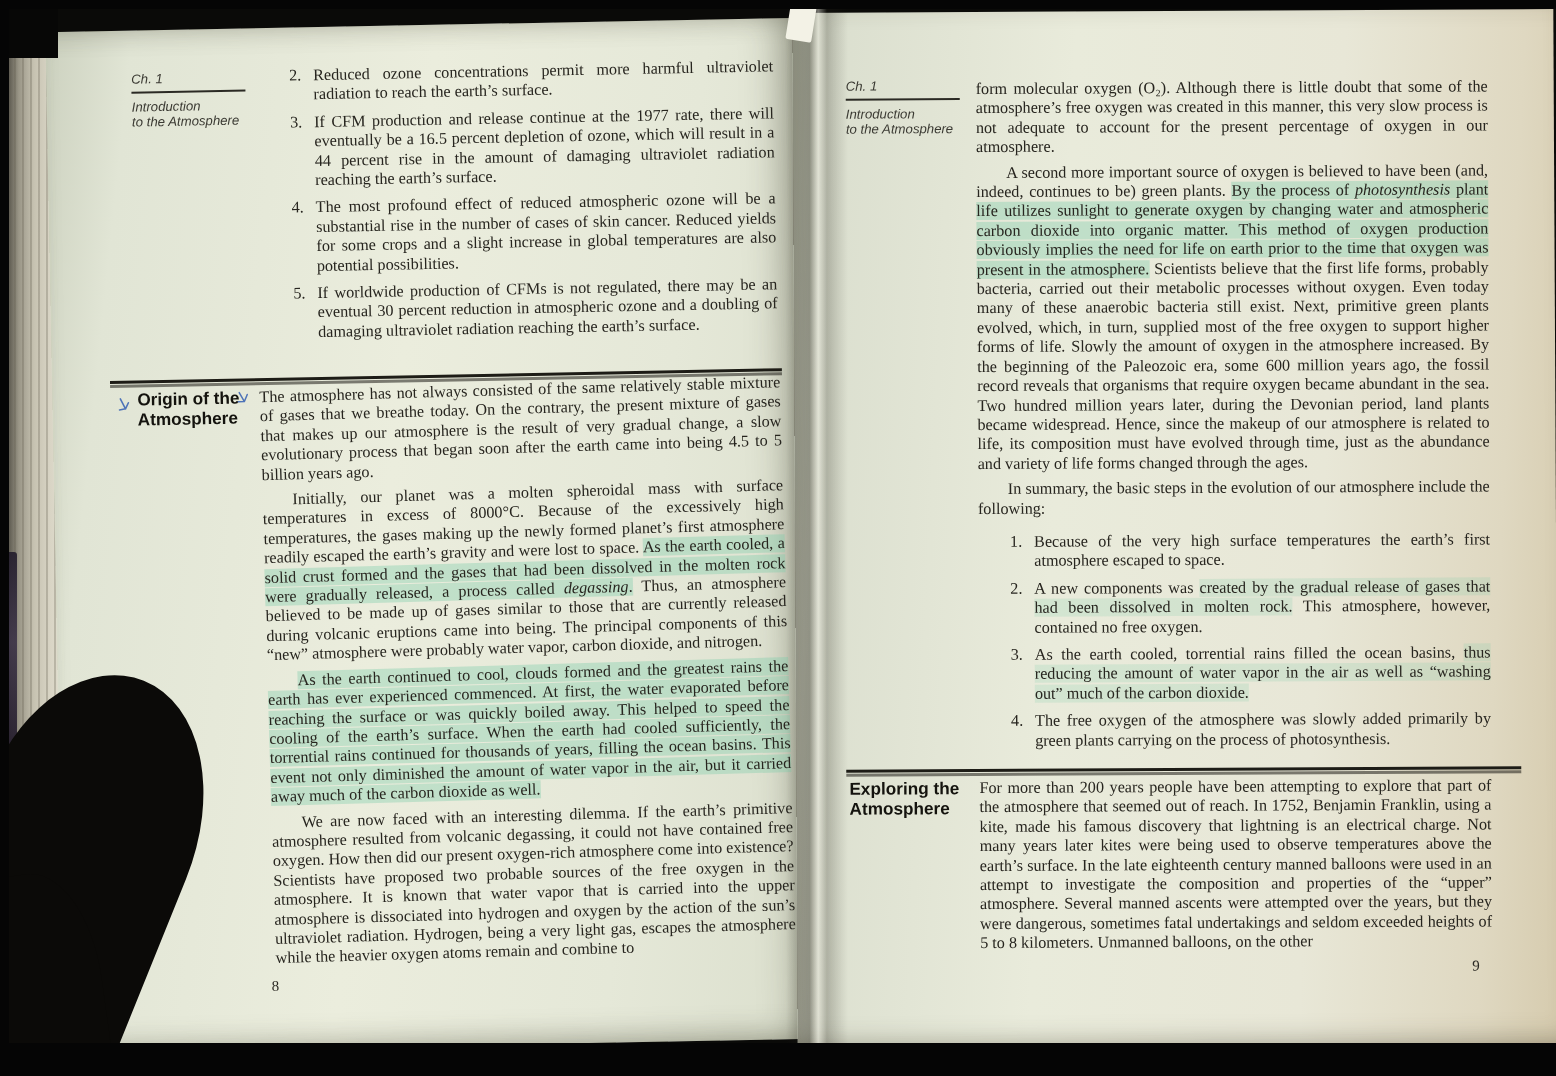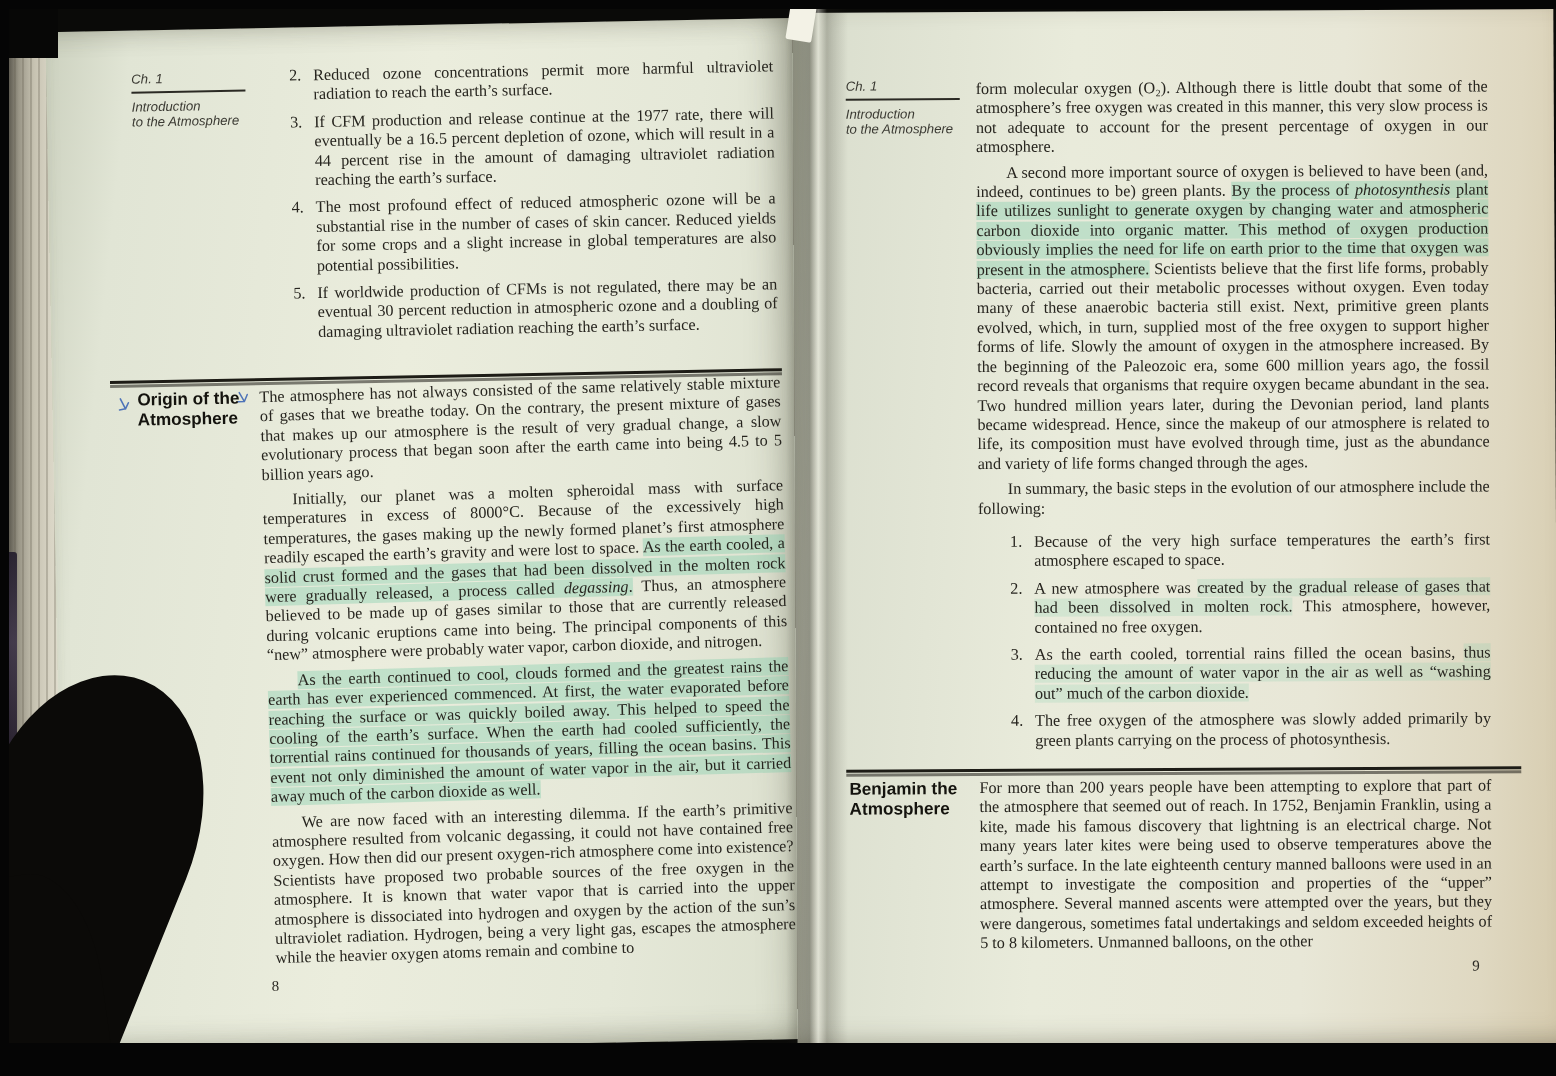--- a/index.html
+++ b/index.html
@@ -154,36 +154,36 @@
           <p class="para"><span>A second more important source of oxygen is believed to have been (and, indeed, continues to be) green plants. </span><span class="hl">By the process of </span><span class="hl it">photosynthesis</span><span class="hl"> plant life utilizes sunlight to generate oxygen by changing water and atmospheric carbon dioxide into organic matter. This method of oxygen production obviously implies the need for life on earth prior to the time that oxygen was present in the atmosphere.</span><span> Scientists believe that the first life forms, probably bacteria, carried out their metabolic processes without oxygen. Even today many of these anaerobic bacteria still exist. Next, primitive green plants evolved, which, in turn, supplied most of the free oxygen to support higher forms of life. Slowly the amount of oxygen in the atmosphere increased. By the beginning of the Paleozoic era, some 600 million years ago, the fossil record reveals that organisms that require oxygen became abundant in the sea. Two hundred million years later, during the Devonian period, land plants became widespread. Hence, since the makeup of our atmosphere is related to life, its composition must have evolved through time, just as the abundance and variety of life forms changed through the ages.</span></p>
           <p class="para"><span>In summary, the basic steps in the evolution of our atmosphere include the following:</span></p>
         </div>
       <div class="rp-list">
           <div class="num-item">
             <span class="num">1.</span>
             <span class="num-text"><span>Because of the very high surface temperatures the earth’s first atmosphere escaped to space.</span></span>
           </div>
           <div class="num-item">
             <span class="num">2.</span>
-            <span class="num-text"><span>A new atmosphere was </span><span class="hl2">created by the gradual release of gases that had been dissolved in molten rock.</span><span> This atmosphere, however, contained no free oxygen.</span></span>
+            <span class="num-text"><span>A new components was </span><span class="hl2">created by the gradual release of gases that had been dissolved in molten rock.</span><span> This atmosphere, however, contained no free oxygen.</span></span>
           </div>
           <div class="num-item">
             <span class="num">3.</span>
             <span class="num-text"><span>As the earth cooled, torrential rains filled the ocean basins, </span><span class="hl2">thus reducing the amount of water vapor in the air as well as “washing out” much of the carbon dioxide.</span></span>
           </div>
           <div class="num-item">
             <span class="num">4.</span>
             <span class="num-text"><span>The free oxygen of the atmosphere was slowly added primarily by green plants carrying on the process of photosynthesis.</span></span>
           </div>
         </div>
     </div>
 
     <div class="sec-rule rp-secrule"></div>
     <div class="sec-head rp-sechead">
-        <div>Benjamin the</div>
+        <div>Exploring the</div>
         <div>Atmosphere</div>
       </div>
     <div class="rp-exp col body-text">
         <p class="para"><span>For more than 200 years people have been attempting to explore that part of the atmosphere that seemed out of reach. In 1752, Benjamin Franklin, using a kite, made his famous discovery that lightning is an electrical charge. Not many years later kites were being used to observe temperatures above the earth’s surface. In the late eighteenth century manned balloons were used in an attempt to investigate the composition and properties of the “upper” atmosphere. Several manned ascents were attempted over the years, but they were dangerous, sometimes fatal undertakings and seldom exceeded heights of 5 to 8 kilometers. Unmanned balloons, on the other</span></p>
       </div>
 
     <div class="pageno rp-pageno">9</div>
   </div>
 
   <div class="thumb"></div>

